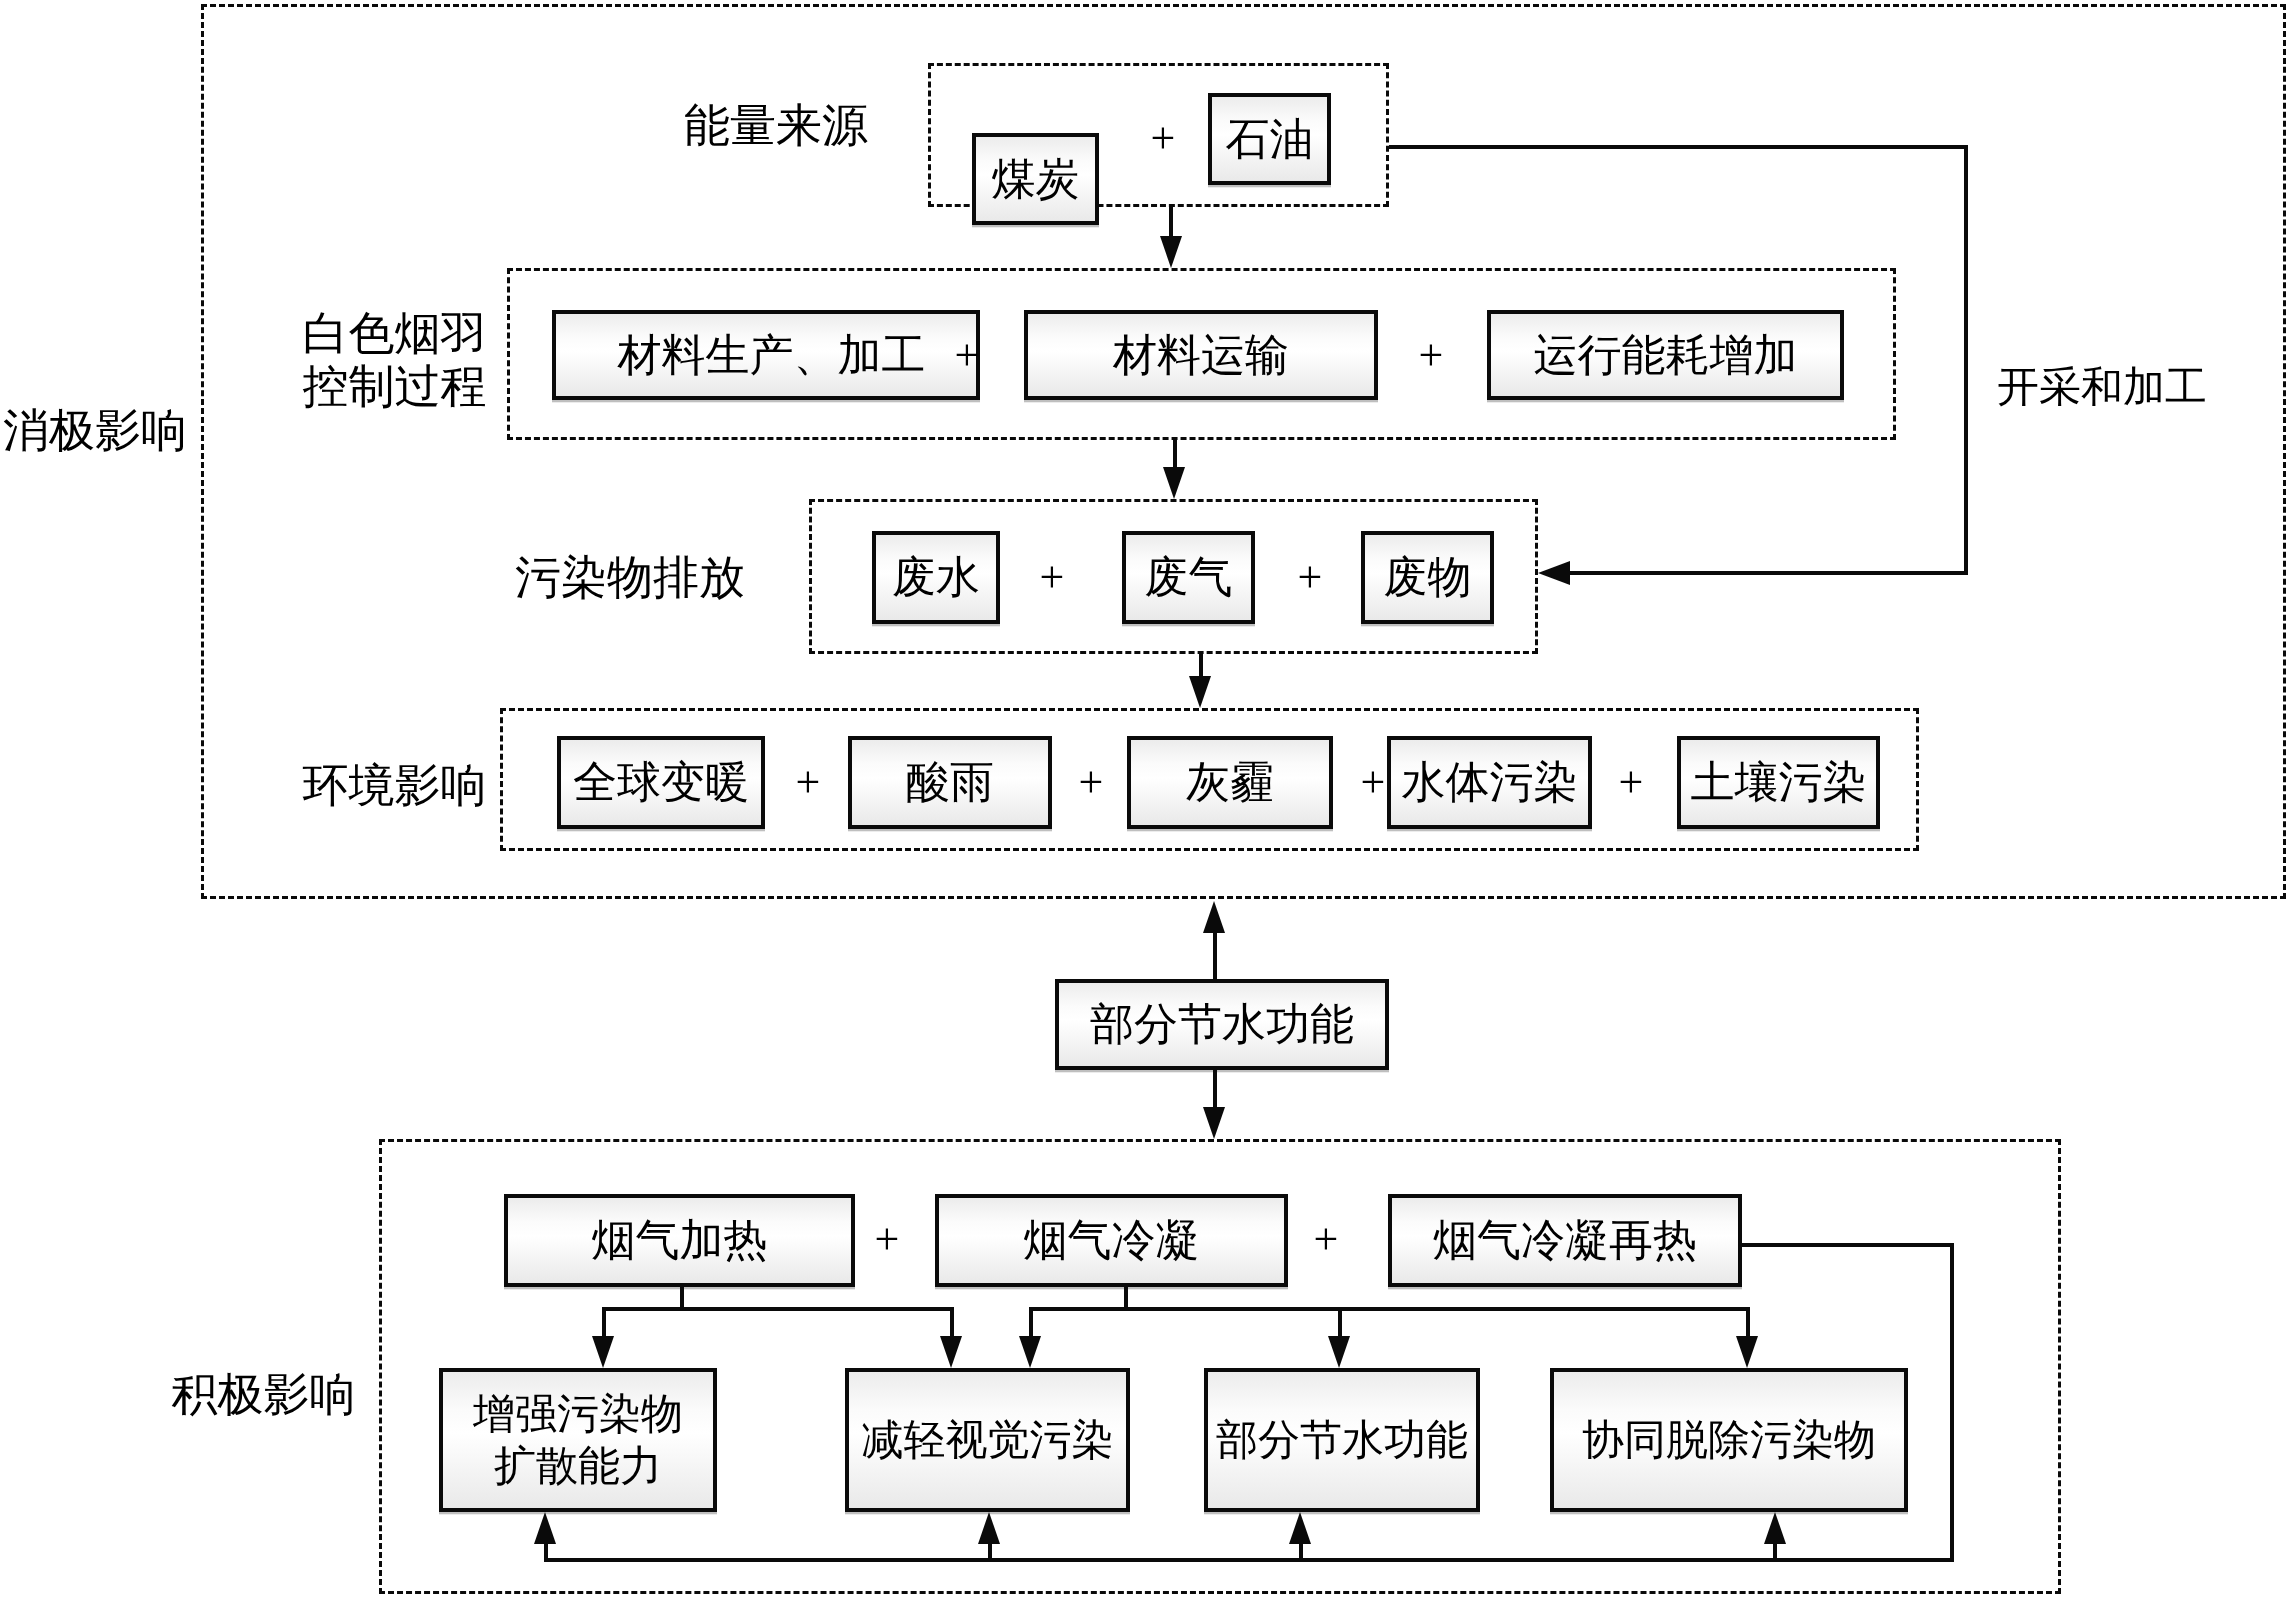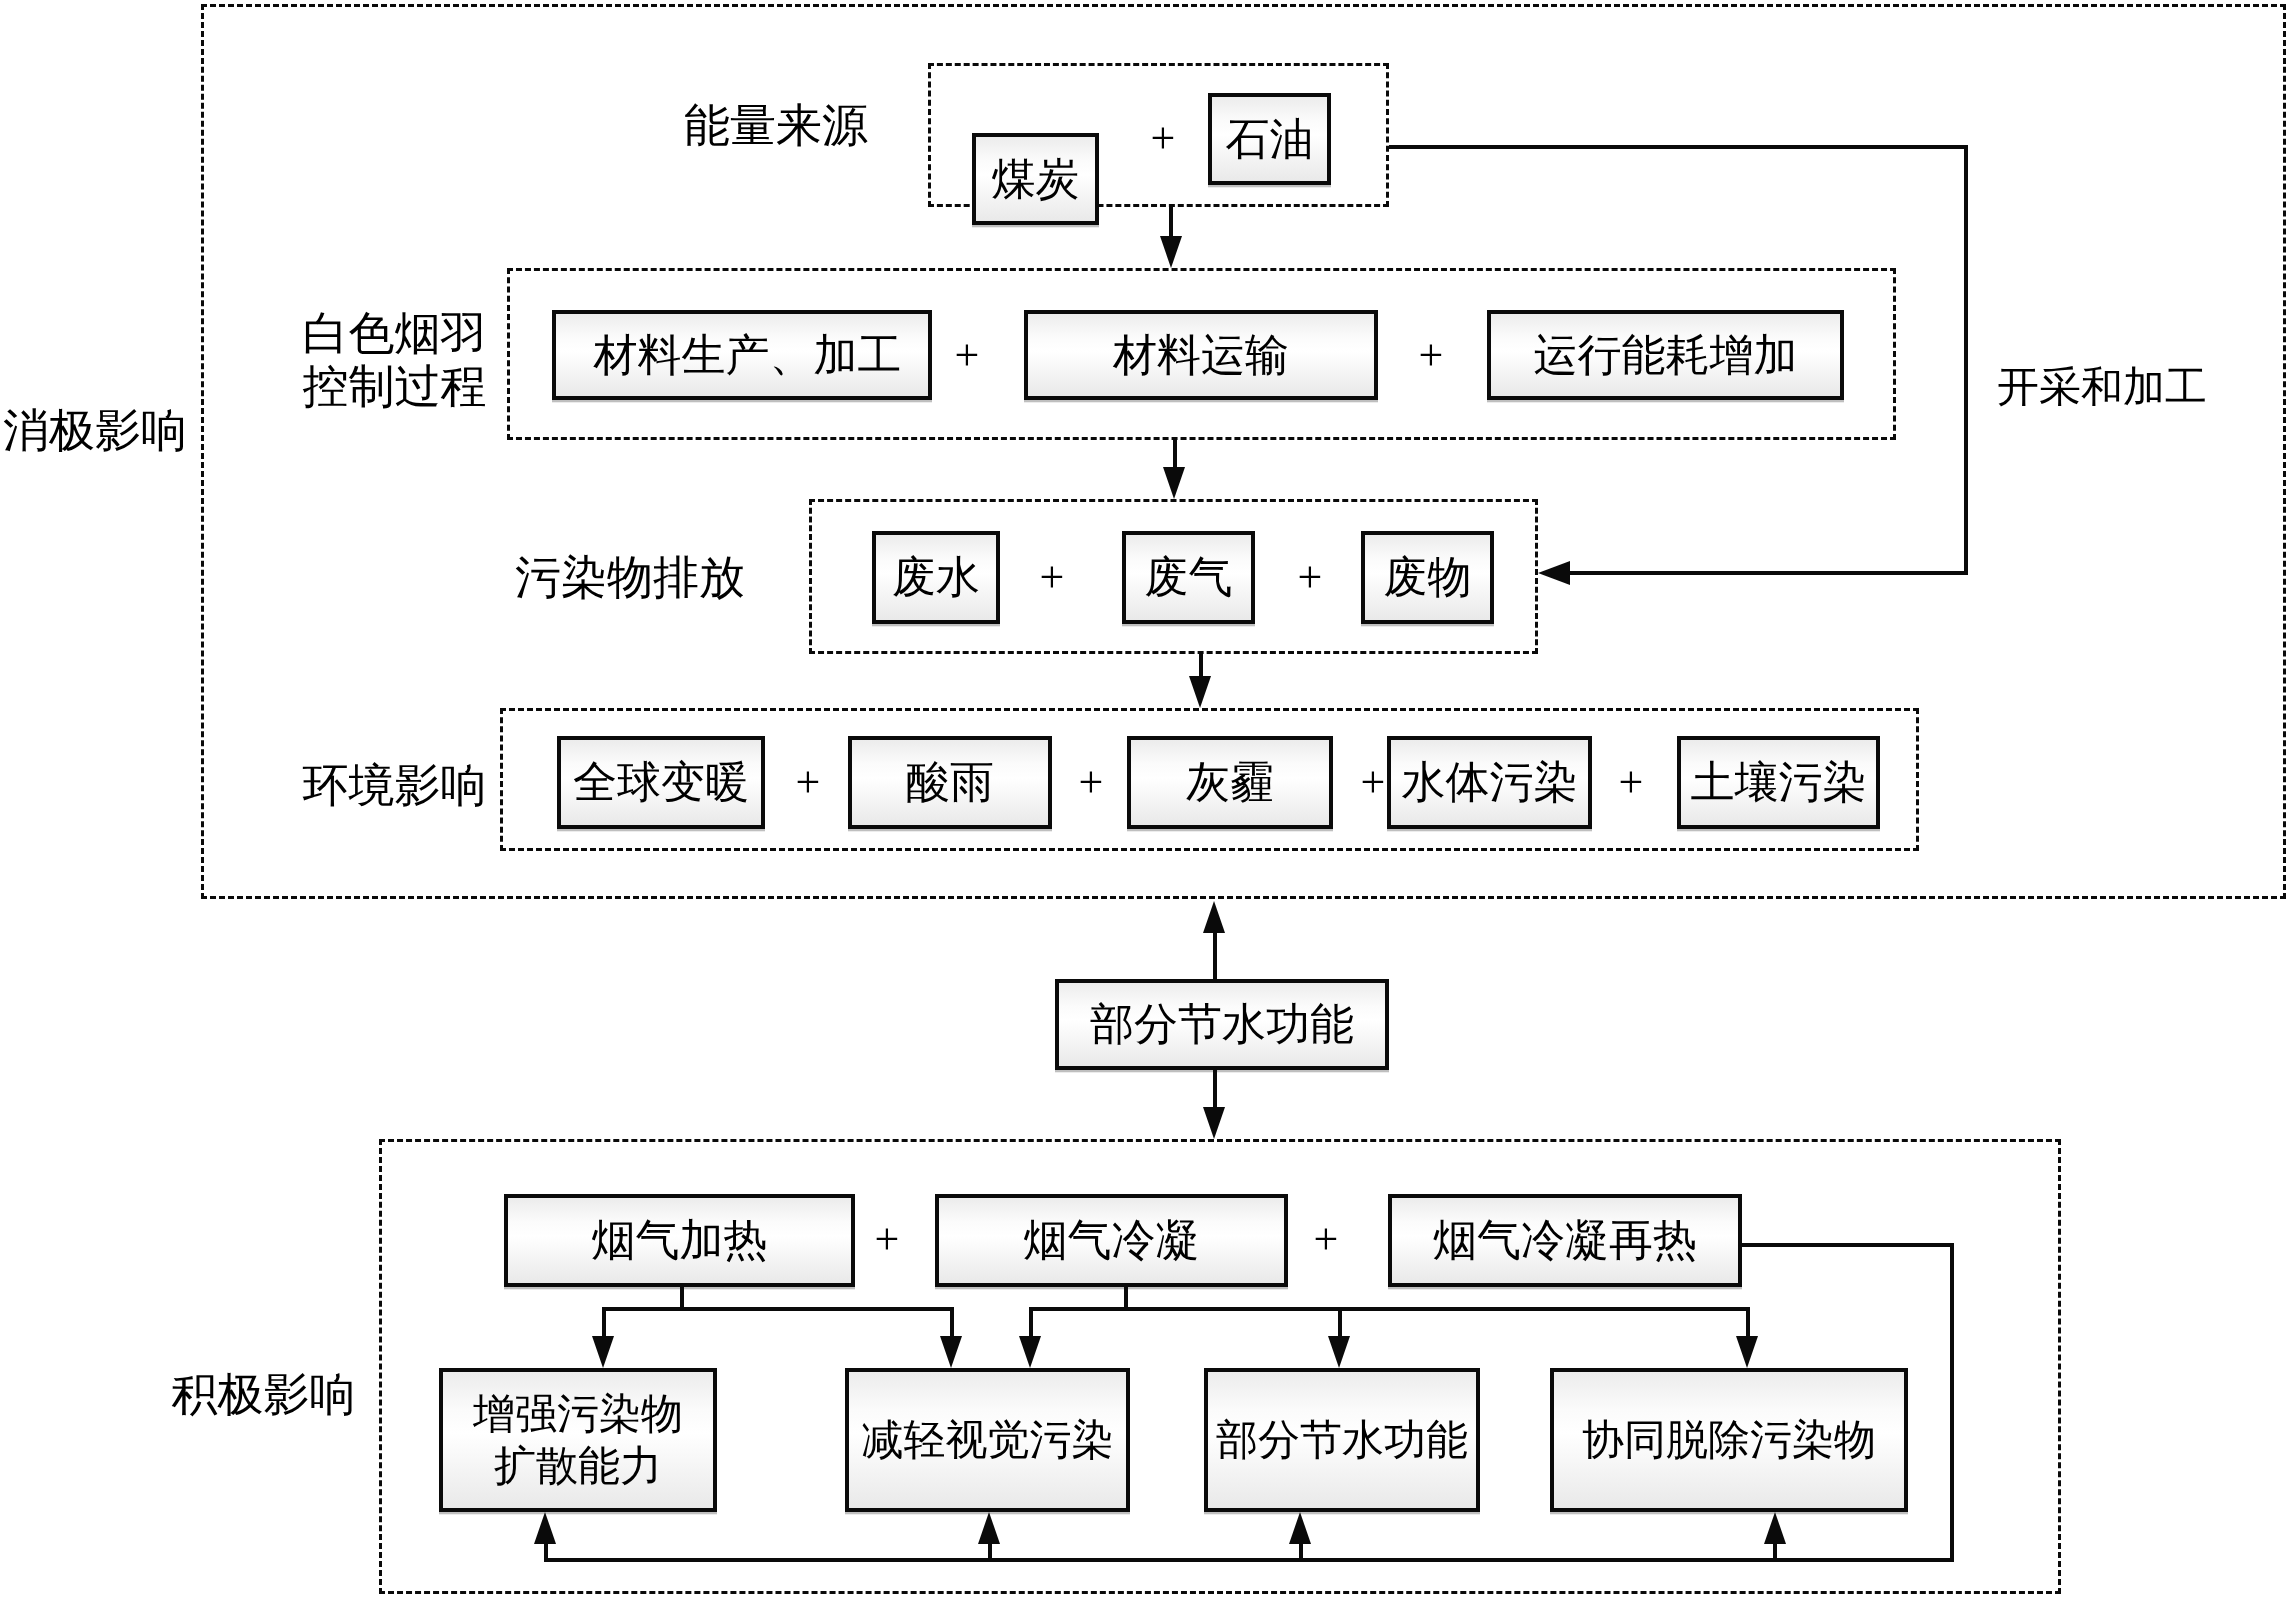--- a/index.html
+++ b/index.html
@@ -48,21 +48,21 @@
   <div class="vl" style="left:1964px;top:145px;height:430px;"></div>
   <div class="hl" style="left:1567px;top:571px;width:401px;"></div>
   <div class="ah ah-l" style="left:1538px;top:561px;"></div>
   <div class="lbl" style="left:1988px;top:363px;width:228px;font-size:42px;">开采和加工</div>
 
   <div class="lbl" style="left:292px;top:308px;width:205px;">
     <span style="display:block;">白色烟羽</span>
     <span style="display:block;">控制过程</span>
   </div>
   <div class="dash" style="left:507px;top:268px;width:1389px;height:172px;"></div>
-  <div class="box" style="left:552px;top:310px;width:380px;height:90px;padding-left:11px;">材料生产、加工</div>
+  <div class="box" style="left:552px;top:310px;width:428px;height:90px;padding-left:11px;">材料生产、加工</div>
   <div class="plus" style="left:948px;top:329px;">+</div>
   <div class="box" style="left:1024px;top:310px;width:354px;height:90px;">材料运输</div>
   <div class="plus" style="left:1412px;top:329px;">+</div>
   <div class="box" style="left:1487px;top:310px;width:357px;height:90px;">运行能耗增加</div>
 
   <div class="vl" style="left:1173px;top:440px;height:30px;"></div>
   <div class="ah ah-d" style="left:1163px;top:467px;"></div>
 
   <div class="lbl" style="left:501px;top:552px;width:258px;">污染物排放</div>
   <div class="dash" style="left:809px;top:499px;width:729px;height:155px;"></div>

